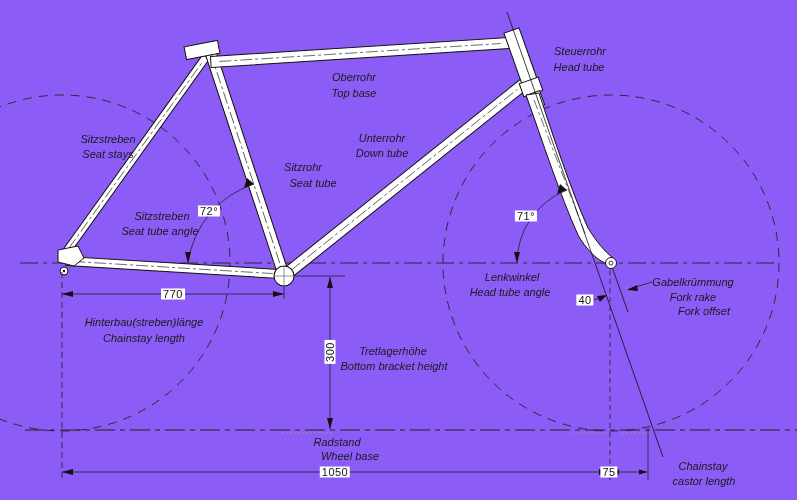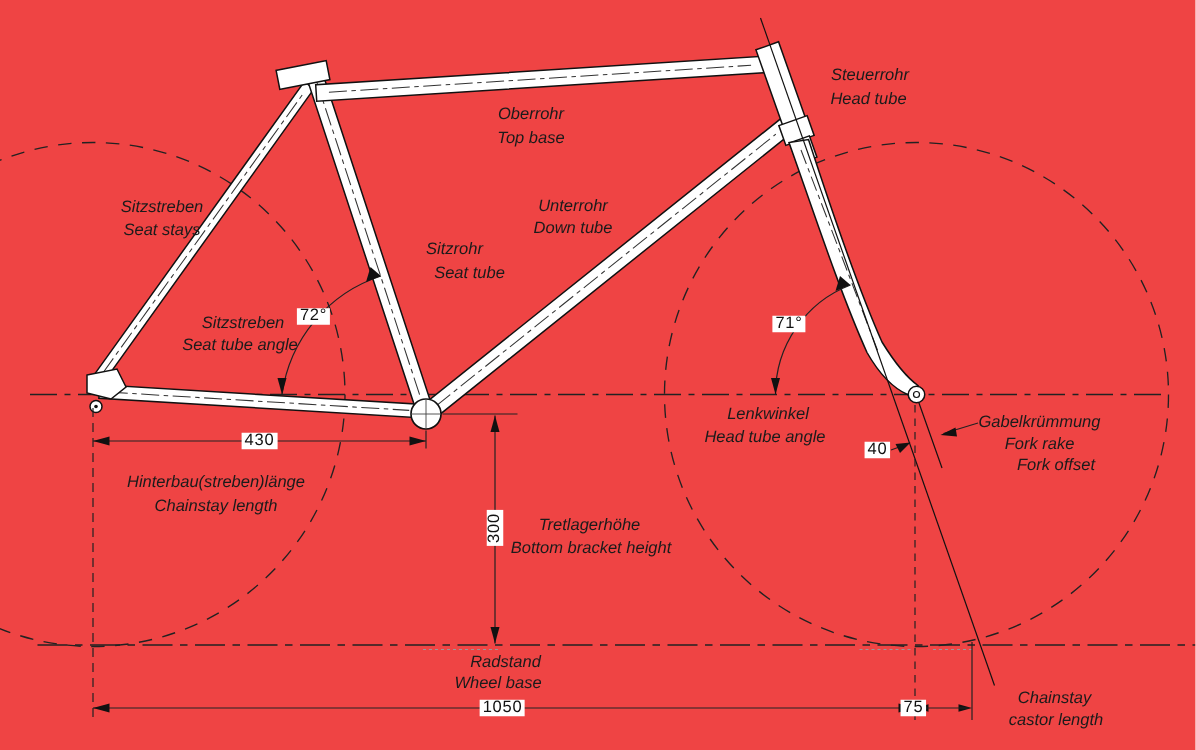--- a/index.html
+++ b/index.html
@@ -1,16 +1,16 @@
 <!DOCTYPE html>
 <html><head>
 <meta charset="utf-8">
 <style>
   html,body{margin:0;padding:0;background:#fff;}
-  .stage{position:relative;width:797px;height:500px;background:#ef4444;overflow:hidden;
+  .stage{position:relative;width:797px;height:500px;background:#8b5cf6;overflow:hidden;
          font-family:"Liberation Sans",sans-serif;}
   .stage svg{position:absolute;left:0;top:0;}
   .lbl{position:absolute;transform:translate(-50%,-50%);
        font:italic 11px "Liberation Sans",sans-serif;color:#1b1b1b;
        white-space:nowrap;text-align:center;line-height:1;}
   .dim{position:absolute;transform:translate(-50%,-50%);
        font:11px "Liberation Sans",sans-serif;font-style:normal;color:#111;
        background:#fff;padding:0 2px;letter-spacing:.5px;white-space:nowrap;line-height:1;}
   .dim-rot{transform:translate(-50%,-50%) rotate(-90deg);}
 </style>
@@ -148,26 +148,26 @@
 <div class="lbl" style="left:394px;top:366px">Bottom bracket height</div>
 
 <div class="lbl" style="left:512px;top:277px">Lenkwinkel</div>
 <div class="lbl" style="left:510px;top:292px">Head tube angle</div>
 
 <div class="lbl" style="left:693px;top:282px">Gabelkrümmung</div>
 <div class="lbl" style="left:693px;top:297px">Fork rake</div>
 <div class="lbl" style="left:704px;top:311px">Fork offset</div>
 
 <div class="lbl" style="left:337px;top:442px">Radstand</div>
-<div class="lbl" style="left:332px;top:456px">Wheel base</div>
+<div class="lbl" style="left:350px;top:456px">Wheel base</div>
 
 <div class="lbl" style="left:703px;top:466px">Chainstay</div>
 <div class="lbl" style="left:704px;top:481px">castor length</div>
 
 <div class="dim" style="left:209px;top:211px">72°</div>
 <div class="dim" style="left:526px;top:216px">71°</div>
-<div class="dim" style="left:173px;top:294px">430</div>
+<div class="dim" style="left:173px;top:294px">770</div>
 <div class="dim dim-rot" style="left:330px;top:352px">300</div>
 <div class="dim" style="left:335px;top:472px">1050</div>
 <div class="dim" style="left:585px;top:300px">40</div>
 <div class="dim" style="left:609px;top:472px">75</div>
 
 </div>
 
 </body></html>

